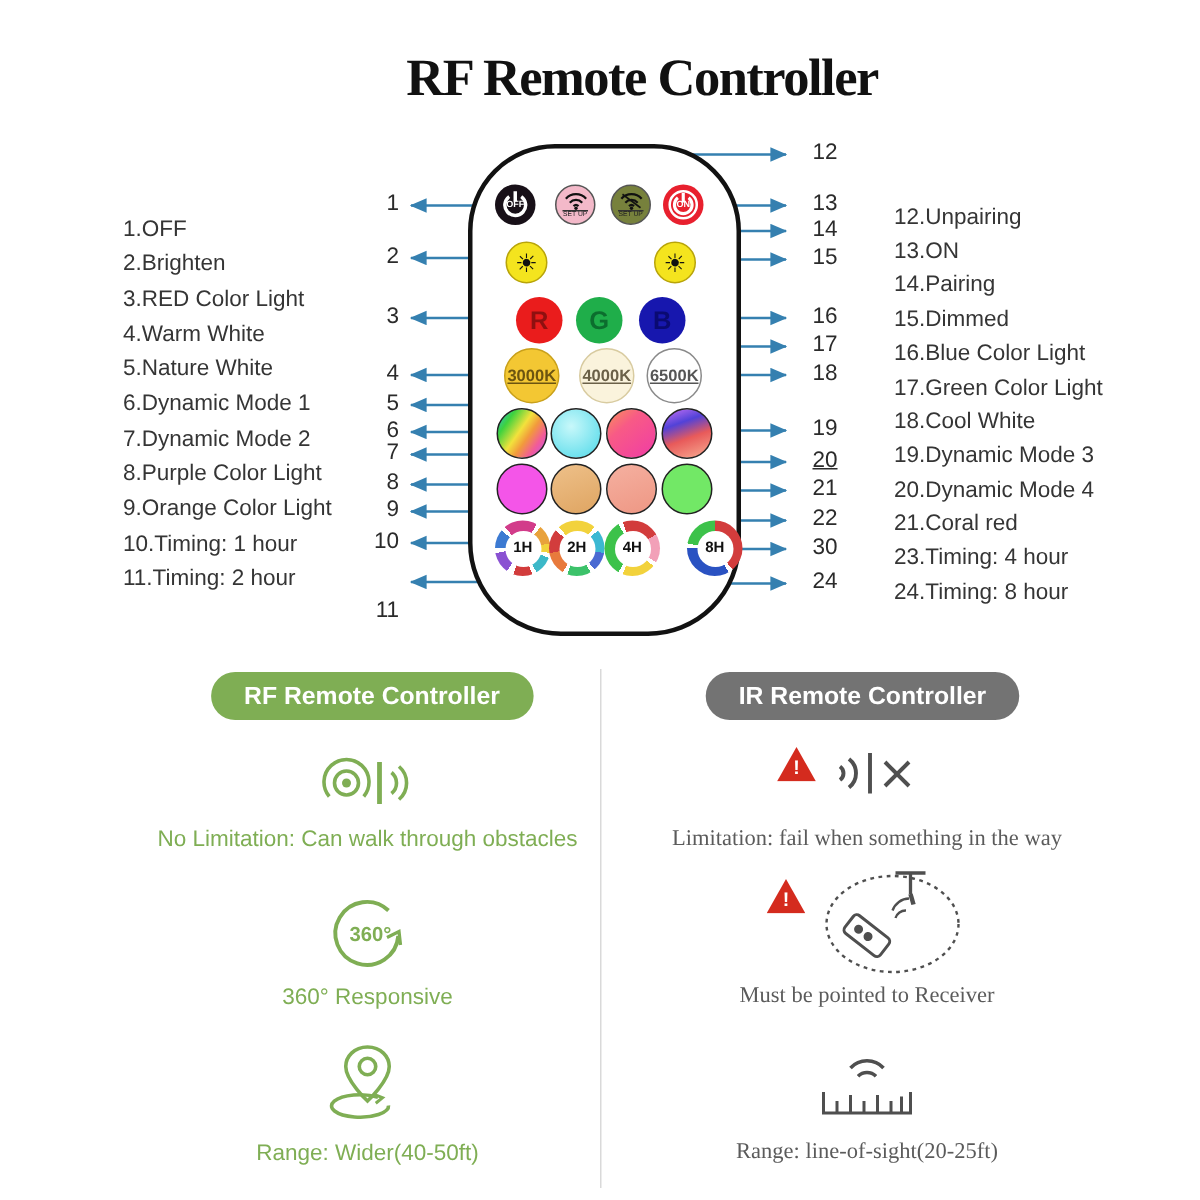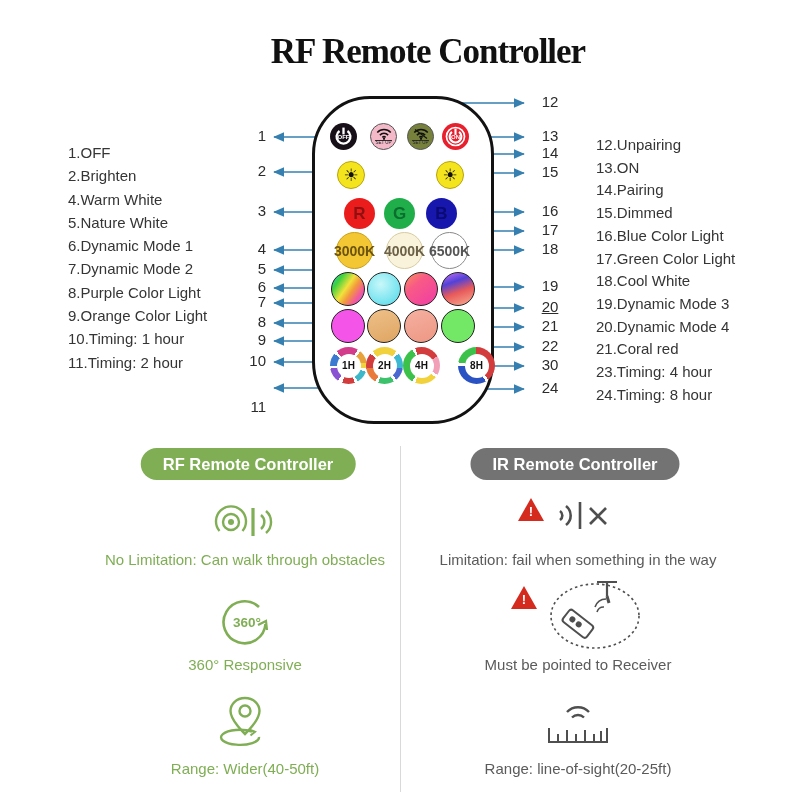--- a/index.html
+++ b/index.html
@@ -17,56 +17,56 @@
   .btn{position:absolute;border-radius:50%;display:flex;flex-direction:column;
        align-items:center;justify-content:center;box-sizing:border-box;}
   .pw{width:27px;height:27px;}
   .pw svg{position:absolute;left:3px;top:3px;}
   .pw .pw-label{position:relative;font-size:6px;font-weight:bold;color:#fff;letter-spacing:0;}
   .wifi{width:27px;height:27px;border:1px solid #555;}
   .setup{font-size:4.5px;line-height:4px;color:#222;border-top:0.5px solid #333;margin-top:0.5px;}
   .sun{width:28px;height:28px;background:#f4e41e;border:1px solid #b8a40a;
        font-size:17px;line-height:28px;text-align:center;color:#111;display:block;}
   .rgb{width:31px;height:31px;font-size:17px;font-weight:bold;}
-  .cct{width:37px;height:37px;font-size:14px;font-weight:bold;}
+  .cct{width:37px;height:37px;font-size:11px;font-weight:bold;text-decoration:underline;}
   .col5,.col6{width:34px;height:34px;border:1px solid #222;}
   .timer{width:37px;height:37px;}
   .ring-core{width:24px;height:24px;border-radius:50%;background:#fff;display:flex;
              align-items:center;justify-content:center;font-size:10px;font-weight:bold;color:#111;}
   .t1{background:conic-gradient(#d23c8a 0 30deg,#fff 30deg 40deg,#e8a23c 40deg 80deg,#f2d23c 80deg 100deg,#fff 100deg 110deg,#3cb8c8 110deg 150deg,#fff 150deg 160deg,#d23c3c 160deg 200deg,#fff 200deg 215deg,#8a52d2 215deg 260deg,#fff 260deg 270deg,#3c7ad2 270deg 310deg,#fff 310deg 320deg,#d23c8a 320deg 360deg);}
   .t2{background:conic-gradient(#f2d23c 0 40deg,#fff 40deg 50deg,#3cb8d2 50deg 100deg,#4a6ad2 100deg 140deg,#fff 140deg 150deg,#3cc26a 150deg 200deg,#fff 200deg 210deg,#e87a3c 210deg 260deg,#d23c3c 260deg 310deg,#fff 310deg 320deg,#f2d23c 320deg 360deg);}
   .t3{background:conic-gradient(#d23c3c 0 60deg,#f2a0b8 60deg 120deg,#fff 120deg 130deg,#f2d23c 130deg 200deg,#fff 200deg 210deg,#3cc24a 210deg 330deg,#fff 330deg 340deg,#d23c3c 340deg 360deg);}
   .t4{background:conic-gradient(#d23c3c 0 140deg,#fff 140deg 150deg,#2a52c2 150deg 270deg,#fff 270deg 280deg,#3cc24a 280deg 360deg);}
   .c-rainbow{background:linear-gradient(125deg,#29b8e8 0%,#3ed23e 22%,#f2e23c 45%,#f29a3c 60%,#f25a9a 78%,#b85af2 100%);}
   .c-cyan{background:radial-gradient(circle at 40% 35%,#c8f8fa,#72e2ee 70%,#55d2e2);}
   .c-pinkgrad{background:linear-gradient(140deg,#f8925a 0%,#f85a86 35%,#f03ca6 100%);}
   .c-purplegrad{background:linear-gradient(160deg,#b66af0 5%,#5242d8 30%,#e85a5a 58%,#f49a86 90%);}
   .c-magenta{background:#f455e8;}
   .c-tan{background:linear-gradient(160deg,#eec089,#dfa562);}
   .c-salmon{background:linear-gradient(160deg,#f5b0a0,#ee9784);}
   .c-green{background:#72e866;}
   
   .legend{font-size:15px;color:#353535;}
-  #legend-left{left:68px;top:141px;line-height:23.3px;}
+  #legend-left{left:82px;top:141px;line-height:23.3px;}
   #legend-right{left:596px;top:134px;line-height:22.7px;}
   
   .co{position:absolute;font-size:15px;color:#2b2b2b;width:36px;}
   .co-l{left:230px;text-align:right;}
   .co-r{left:532px;text-align:center;}
   
   #lines{left:0;top:0;pointer-events:none;}
   
   #divider{left:400px;top:446px;width:1px;height:346px;background:#d9d9d9;}
   .pill{position:absolute;top:448px;height:32px;line-height:32px;border-radius:17px;
         padding:0 22px;color:#fff;font-weight:bold;font-size:16.5px;transform:translateX(-50%);}
   #pill-rf{left:248px;background:#7fae54;}
   #pill-ir{left:575px;background:#737373;}
   .feat-text{position:absolute;transform:translateX(-50%);font-size:15px;white-space:nowrap;}
   .rf-text{color:#7fae54;}
-  .ir-text{color:#5b5b5b;}
+  .ir-text{color:#5b5b5b;font-family:Liberation Serif, serif;}
   .icon-wrap{position:absolute;transform:translateX(-50%);}
   .warn{position:absolute;width:26px;height:23px;background:#d42b1e;
         clip-path:polygon(50% 0,100% 100%,0 100%);display:flex;align-items:flex-end;
         justify-content:center;color:#fff;font-weight:bold;font-size:13px;line-height:19px;}
 </style>
 </head>
 <body>
 
 <div id="page">
 
@@ -204,20 +204,21 @@
   <div class="co co-r" style="top:277px;">19</div>
   <div class="co co-r" style="top:298px;text-decoration:underline;">20</div>
   <div class="co co-r" style="top:317px;">21</div>
   <div class="co co-r" style="top:337px;">22</div>
   <div class="co co-r" style="top:356px;">30</div>
   <div class="co co-r" style="top:379px;">24</div>
 
   <div class="abs legend" id="legend-left">
     <div>1.OFF</div>
     <div>2.Brighten</div>
+    <div>3.RED Color Light</div>
     <div>4.Warm White</div>
     <div>5.Nature White</div>
     <div>6.Dynamic Mode 1</div>
     <div>7.Dynamic Mode 2</div>
     <div>8.Purple Color Light</div>
     <div>9.Orange Color Light</div>
     <div>10.Timing: 1 hour</div>
     <div>11.Timing: 2 hour</div>
   </div>
   <div class="abs legend" id="legend-right">

